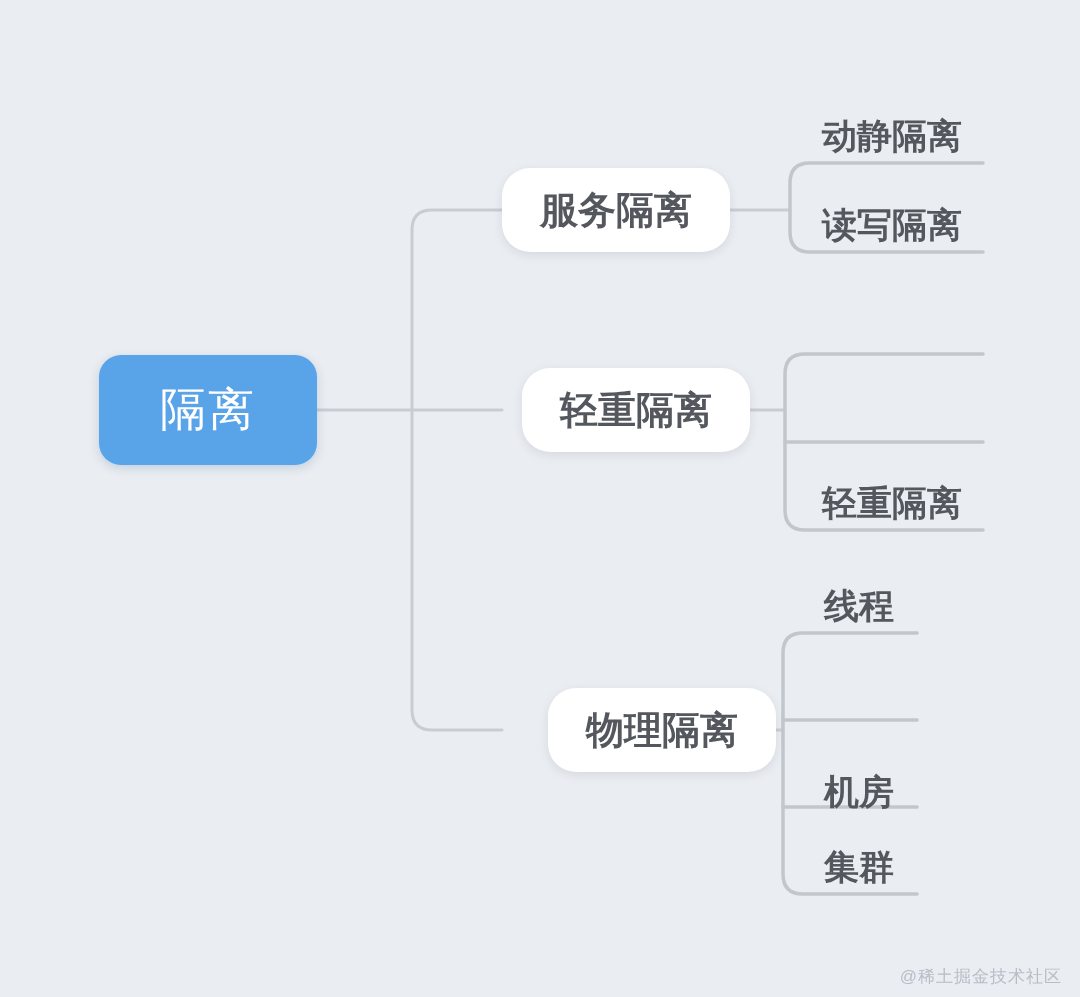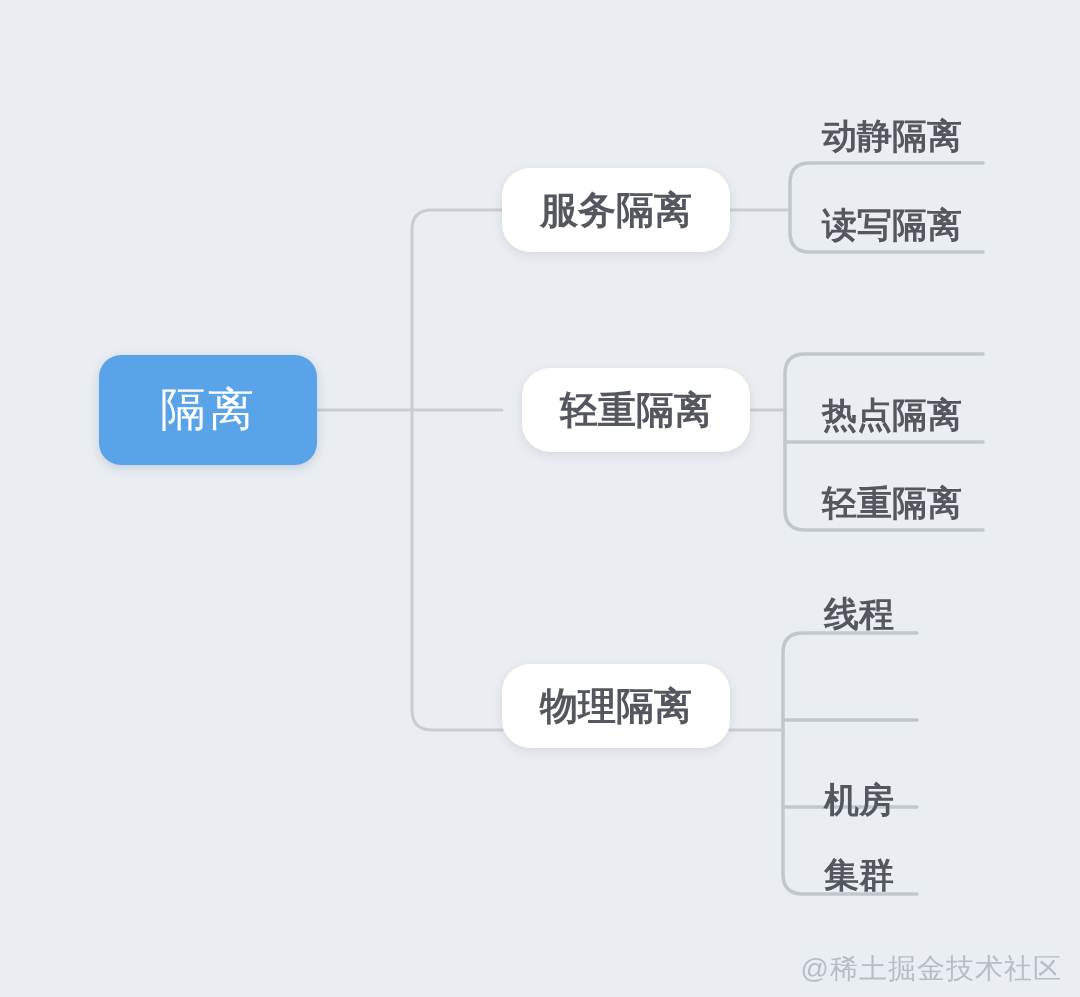--- a/index.html
+++ b/index.html
@@ -59,38 +59,38 @@
     width: 228px; height: 84px;
     background: var(--node-fill);
     border-radius: 28px;
     color: var(--node-text);
     font-size: 38px;
     font-weight: 600;
     box-shadow: 0 3px 10px rgba(120, 130, 150, 0.18);
   }
   .branch-0 { top: 168px; }
   .branch-1 { top: 368px; margin-left: 20px; }
-  .branch-2 { top: 664px; }
+  .branch-2 { top: 688px; margin-left: 46px; }
   .leaf {
     position: absolute;
     height: 46px;
     line-height: 46px;
     text-align: center;
     color: var(--node-text);
     font-size: 35px;
     font-weight: 600;
     white-space: nowrap;
   }
   .leaf-wide { left: 800px; width: 184px; }
-  .leaf-narrow { left: 799px; width: 120px; margin-top: 8px; }
+  .leaf-narrow { left: 799px; width: 120px; }
   .watermark {
     position: absolute;
     right: 18px;
     bottom: 9px;
-    font-size: 28px;
+    font-size: 17px;
     color: var(--watermark);
     letter-spacing: 1px;
   }
 </style>
 </head>
 <body>
 
 <div class="canvas">
 
   <svg class="edges" viewBox="0 0 1080 997" xmlns="http://www.w3.org/2000/svg" aria-hidden="true">
@@ -114,21 +114,20 @@
 
   <div class="node node-root">隔离</div>
 
   <div class="node node-branch branch-0">服务隔离</div>
   <div class="node node-branch branch-1">轻重隔离</div>
   <div class="node node-branch branch-2">物理隔离</div>
 
   <div class="leaf leaf-wide" style="top:202px">读写隔离</div>
   <div class="leaf leaf-wide" style="top:113px">动静隔离</div>
 
-  <div class="leaf leaf-wide" style="top:392px">热点隔离</div>
   <div class="leaf leaf-wide" style="top:480px">轻重隔离</div>
 
   <div class="leaf leaf-narrow" style="top:583px">线程</div>
   <div class="leaf leaf-narrow" style="top:769px">机房</div>
   <div class="leaf leaf-narrow" style="top:844px">集群</div>
 
   <div class="watermark">@稀土掘金技术社区</div>
 
 </div>
 

